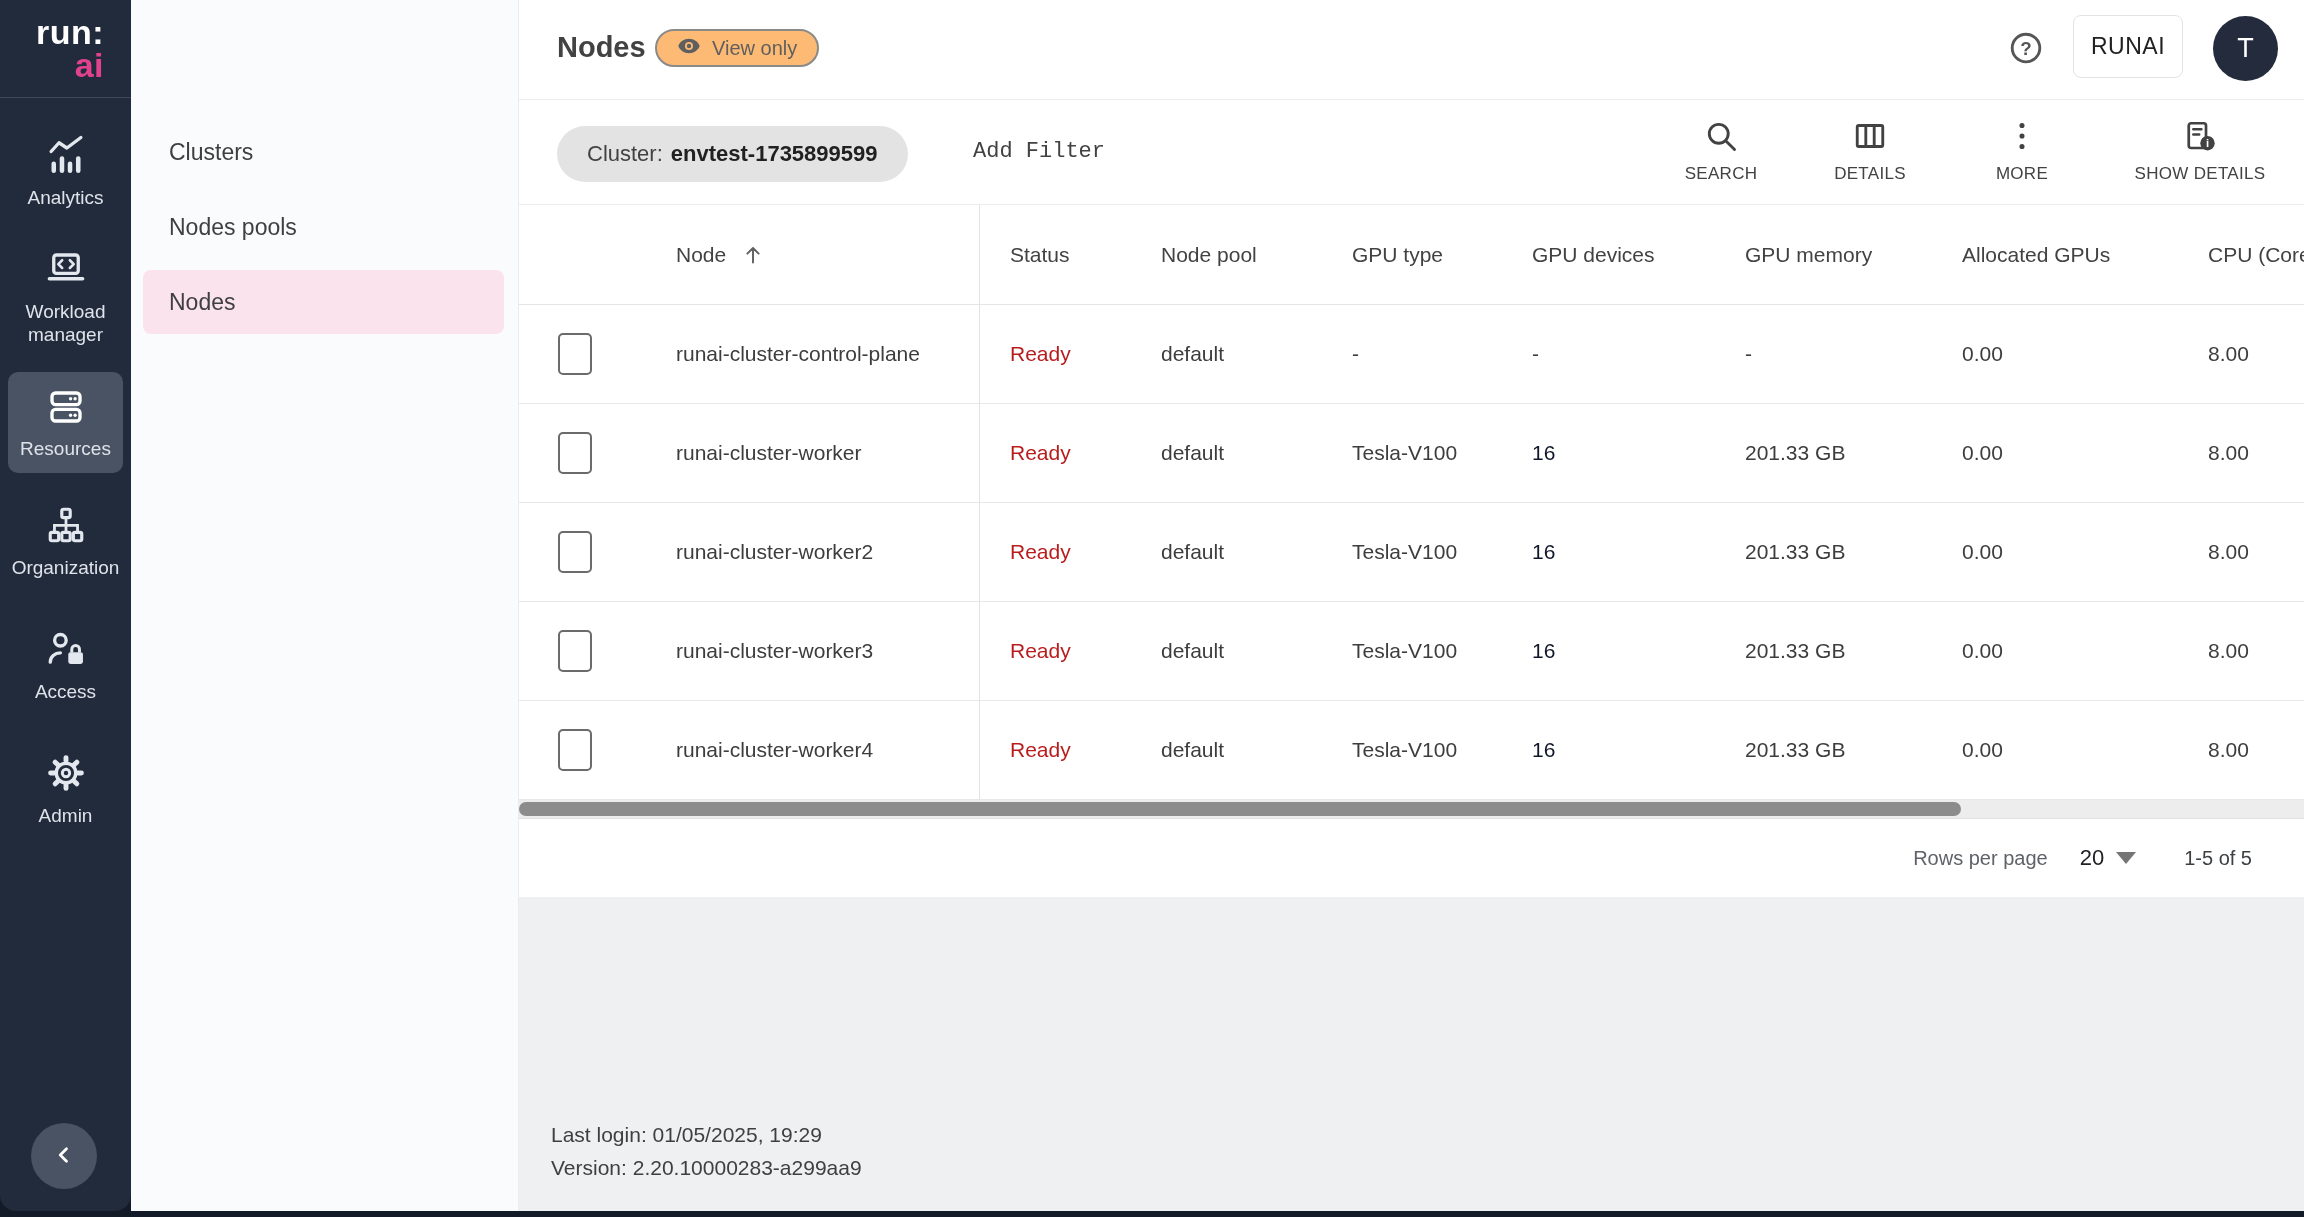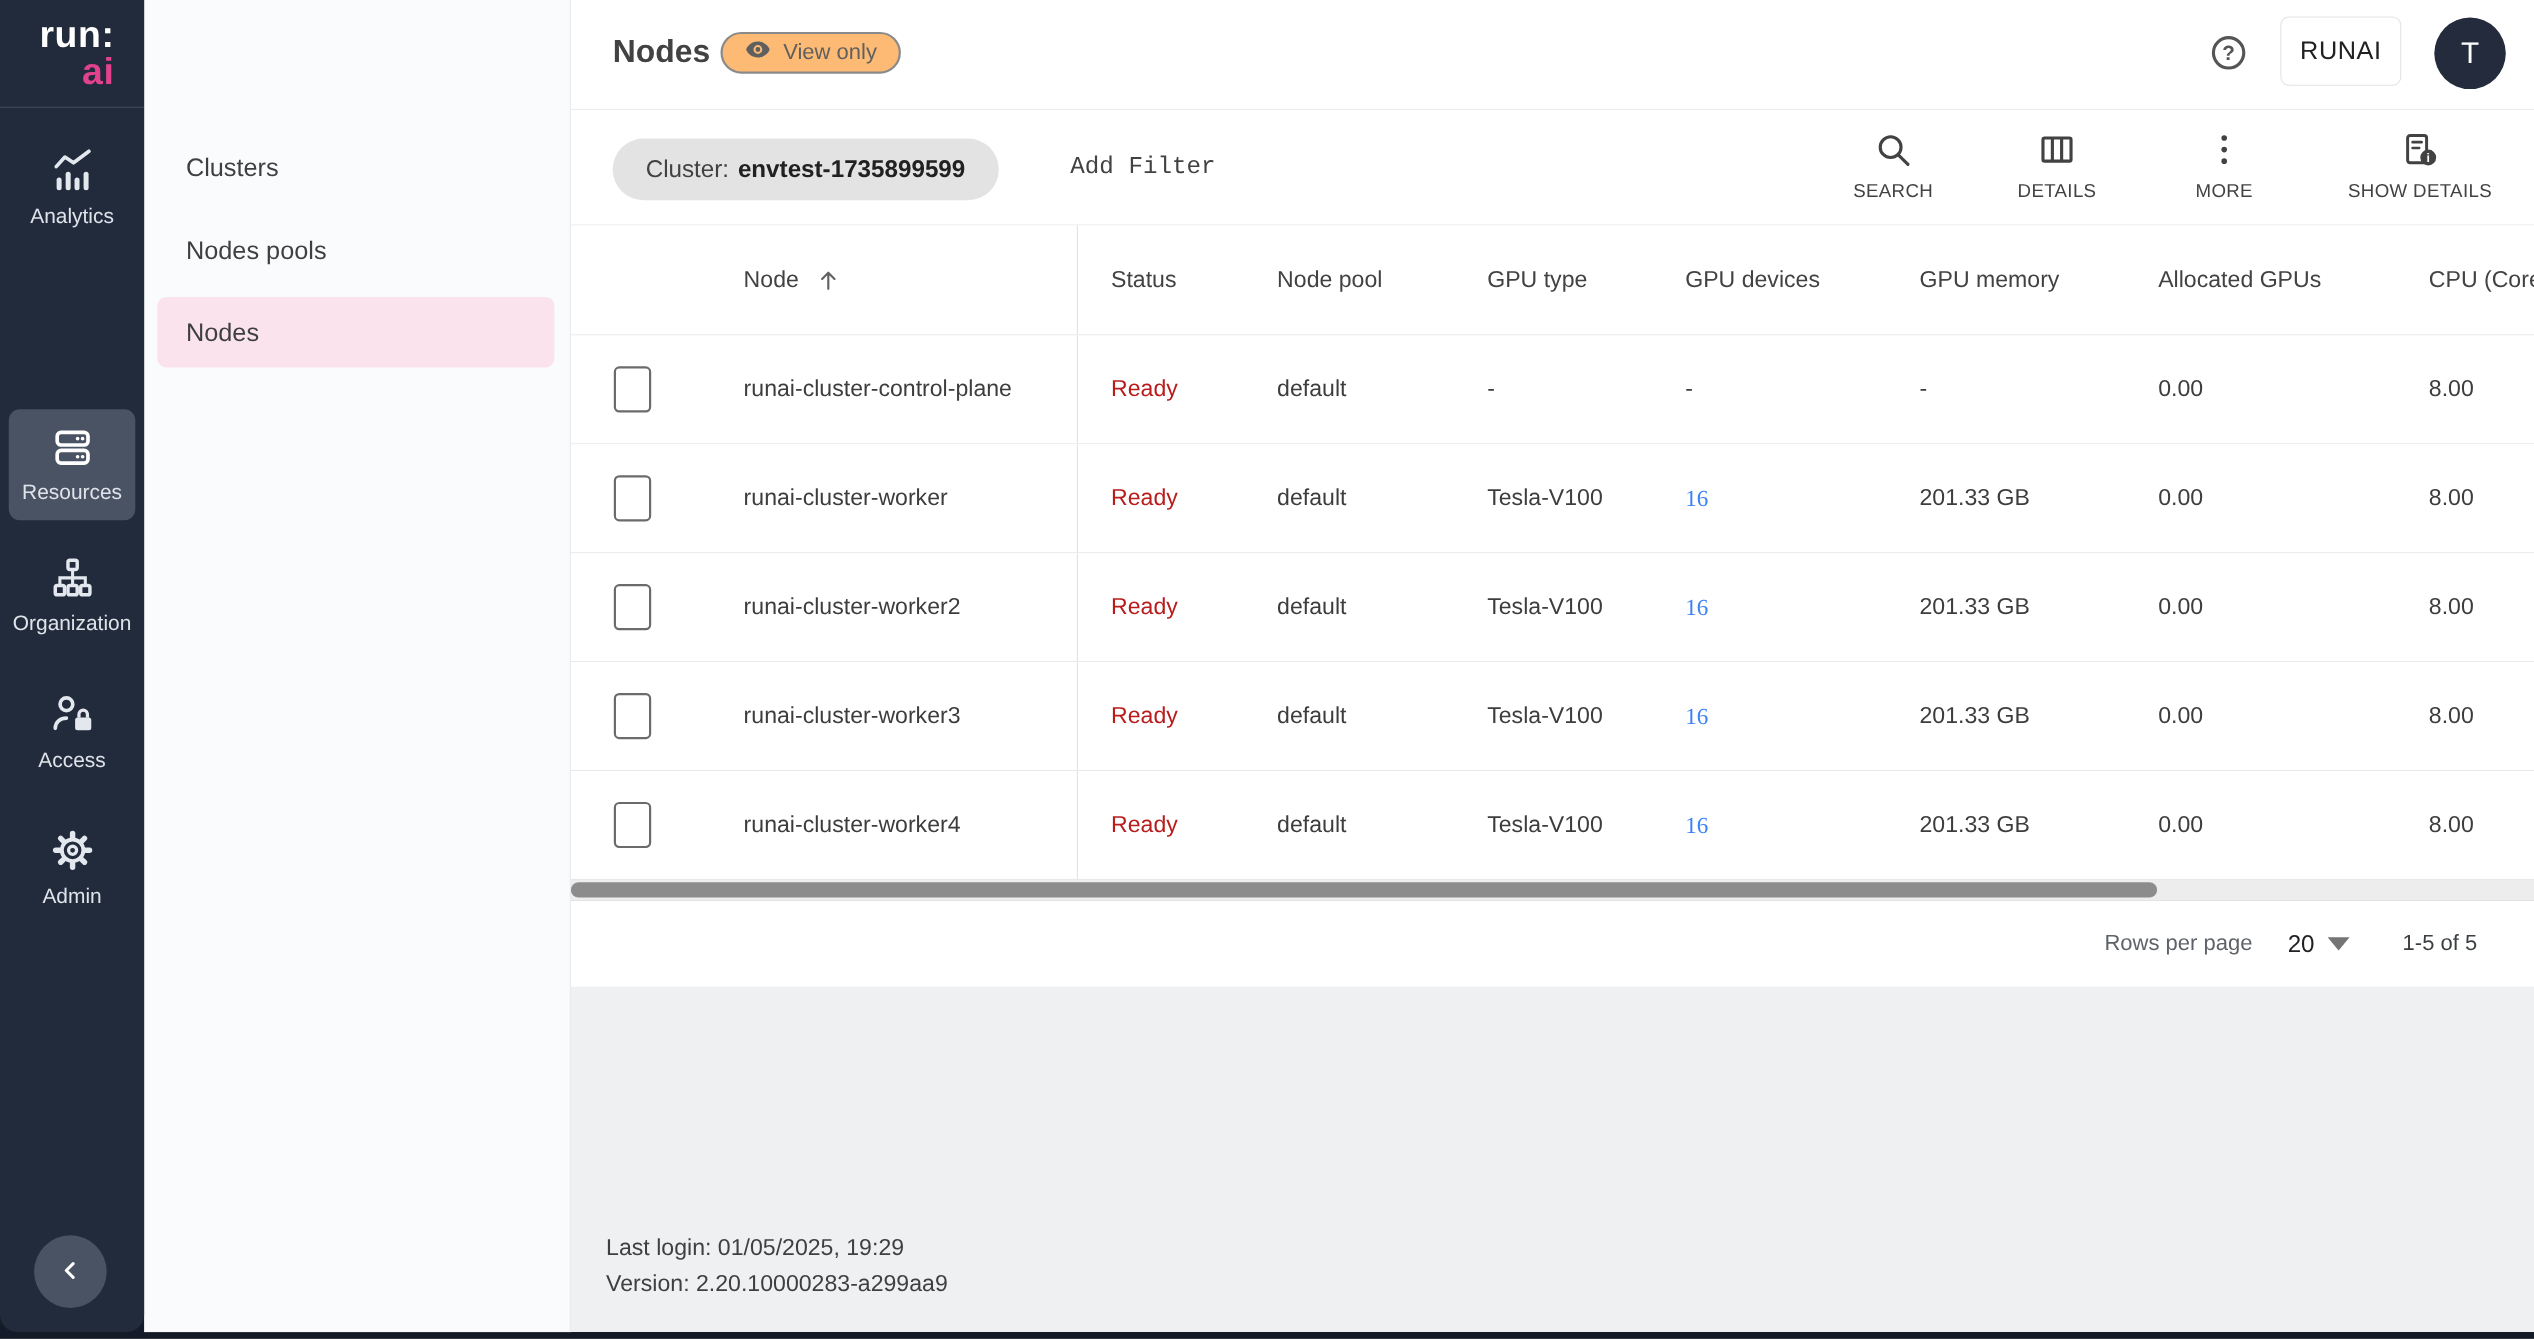--- a/index.html
+++ b/index.html
@@ -82,21 +82,21 @@
   .col-status { width: 151px; padding-left: 30px; }
   .col-pool { width: 191px; padding-left: 30px; }
   .col-gputype { width: 180px; padding-left: 30px; }
   .col-gpudev { width: 213px; padding-left: 30px; }
   .col-gpumem { width: 217px; padding-left: 30px; }
   .col-alloc { width: 246px; padding-left: 30px; }
   .col-cpu { flex: 1; padding-left: 30px; }
   .sort-icon { margin-left: 14px; width: 26px; height: 26px; }
   .checkbox { width: 34px; height: 42px; border: 2.5px solid #6B6B6B; border-radius: 5px; background: #fff; cursor: pointer; }
   .status-ready { color: #b91c1c; }
-  .gpu-link { color: #3b82f6; cursor: pointer; font-family: Liberation Serif, serif; }
+  .gpu-link { color: #0f172a; cursor: pointer; }
 
   .scroll-track { position: absolute; top: 800px; left: 0; width: 100%; height: 18px; background: #EDEDED; }
   .scroll-thumb { position: absolute; top: 2px; left: 0; width: 1442px; height: 14px; border-radius: 7px;
                   background: #8C8C8C; cursor: grab; }
 
   .pagination { position: absolute; top: 818px; left: 0; width: 100%; height: 79px; background: #fff;
                 border-top: 1px solid #E0E0E0; display: flex; align-items: center;
                 justify-content: flex-end; padding-right: 52px; gap: 0; }
   .rpp-label { font-size: 20px; color: #5F6368; margin-right: 32px; }
   .rpp-value { font-size: 22px; color: #202124; margin-right: 12px; }
@@ -126,20 +126,30 @@
           <polyline points="3.5,10 8,5 12.5,8 20.5,2" stroke-width="1.9" stroke-linecap="round" stroke-linejoin="round"></polyline>
           <line x1="5" y1="17" x2="5" y2="21" stroke-width="2.6" stroke-linecap="round"></line>
           <line x1="9.7" y1="14" x2="9.7" y2="21" stroke-width="2.6" stroke-linecap="round"></line>
           <line x1="14.3" y1="17" x2="14.3" y2="21" stroke-width="2.6" stroke-linecap="round"></line>
           <line x1="19" y1="14" x2="19" y2="21" stroke-width="2.6" stroke-linecap="round"></line>
         </svg>
       </span>
       <span class="nav-label">Analytics</span>
     </div>
 
+    <div class="nav-item" style="top:248px">
+      <span>
+        <svg viewBox="0 0 24 24" fill="none" stroke="#E3E7EE">
+          <rect x="5" y="4" width="14" height="10.5" rx="1.5" stroke-width="1.9"></rect>
+          <path d="M2.5 17.5h19" stroke-width="2" stroke-linecap="round"></path>
+          <path d="M9.8 7l-2.2 2.2L9.8 11.4M14.2 7l2.2 2.2-2.2 2.2" stroke-width="1.5" stroke-linecap="round" stroke-linejoin="round"></path>
+        </svg>
+      </span>
+      <span class="nav-label">Workload manager</span>
+    </div>
 
     <div class="nav-item selected" style="top:372px">
       <span>
         <svg viewBox="0 0 24 24" fill="none" stroke="#FFFFFF">
           <rect x="4" y="4" width="16" height="6.6" rx="2" stroke-width="1.9"></rect>
           <rect x="4" y="13.4" width="16" height="6.6" rx="2" stroke-width="1.9"></rect>
           <circle cx="14.6" cy="7.3" r="0.95" fill="#FFFFFF" stroke="none"></circle>
           <circle cx="17.2" cy="7.3" r="0.95" fill="#FFFFFF" stroke="none"></circle>
           <circle cx="14.6" cy="16.7" r="0.95" fill="#FFFFFF" stroke="none"></circle>
           <circle cx="17.2" cy="16.7" r="0.95" fill="#FFFFFF" stroke="none"></circle>

